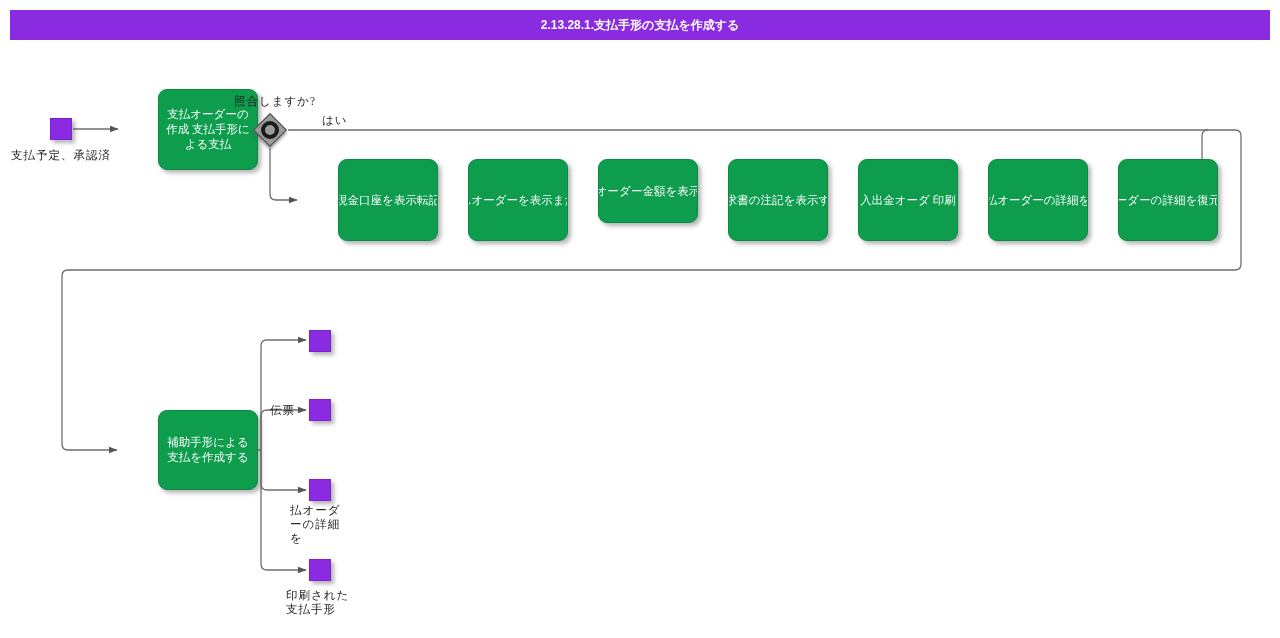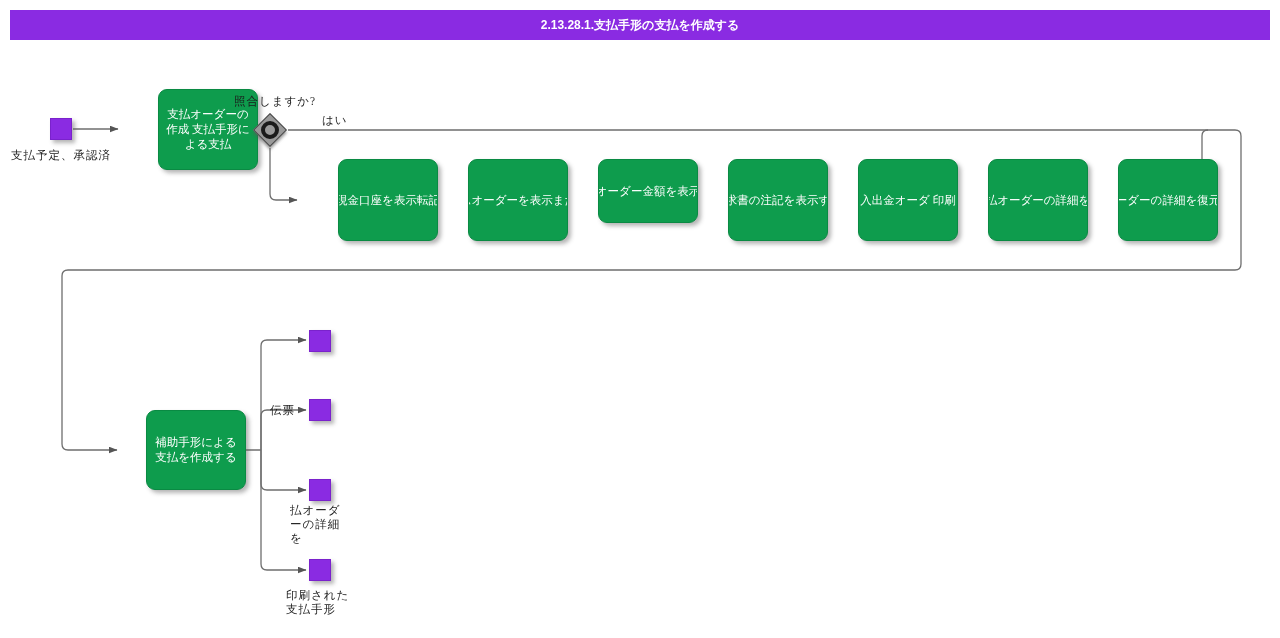--- a/index.html
+++ b/index.html
@@ -110,21 +110,21 @@
   <div class="gbox clip" style="left:690px;top:159px;height:82px;">
     <span>求書の注記を表示す</span>
   </div>
   <div class="gbox clip" style="left:950px;top:159px;height:82px;">
     <span>払オーダーの詳細を</span>
   </div>
   <div class="gbox clip" style="left:1080px;top:159px;height:82px;">
     <span>ーダーの詳細を復元</span>
   </div>
 
-  <div class="gbox" style="left:108px;top:410px;height:80px;">
+  <div class="gbox" style="left:120px;top:410px;height:80px;">
     <span class="inner">補助手形による支払を作成する</span>
   </div>
 
   <div class="psq" style="left:309px;top:330px;"></div>
   <div class="lbl" style="left:270px;top:359px;width:100px;margin-top:44px;">伝票</div>
 
   <div class="psq" style="left:309px;top:399px;"></div>
 
   <div class="psq" style="left:309px;top:479px;"></div>
   <div class="lbl" style="left:290px;top:503px;width:62px;">払オーダーの詳細を</div>

